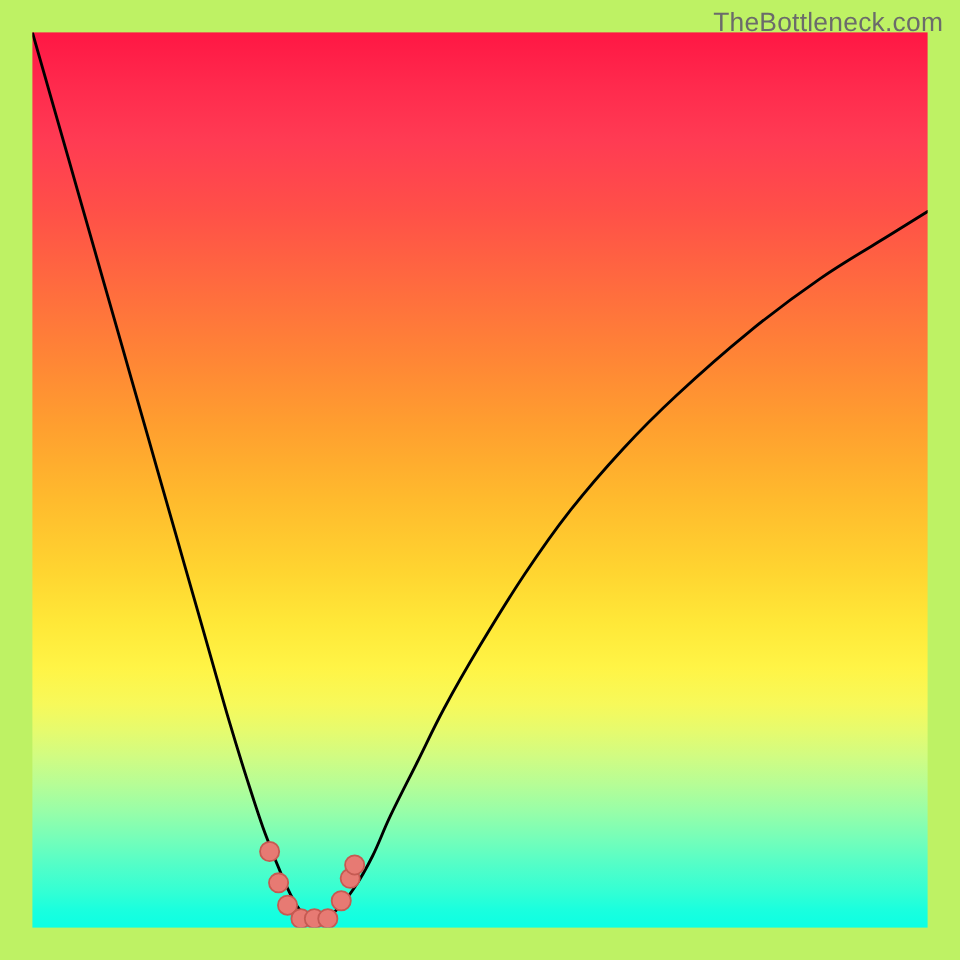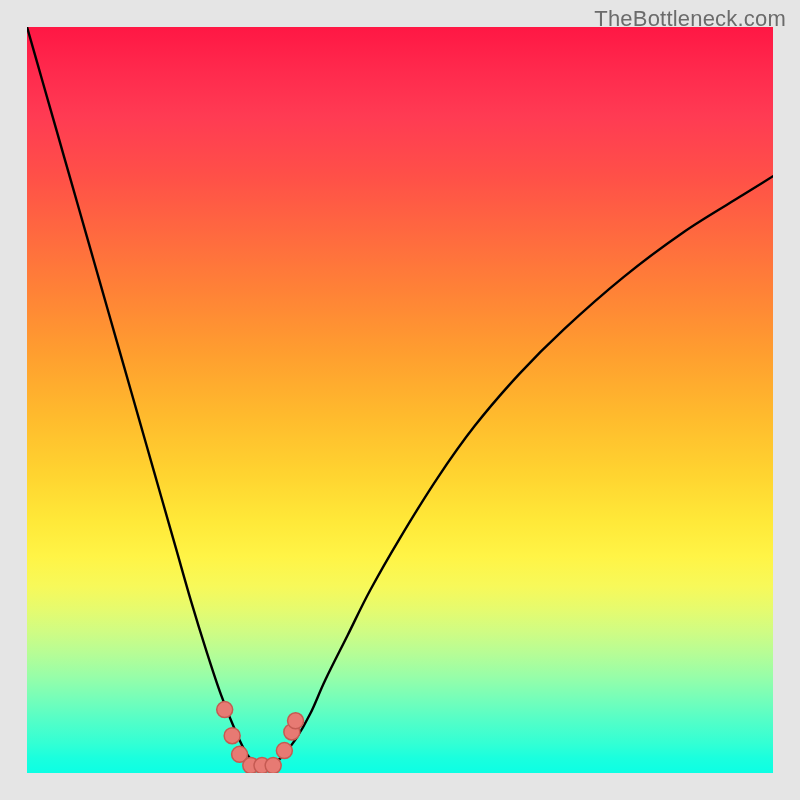--- a/index.html
+++ b/index.html
@@ -10,21 +10,21 @@
     background: #000;
     overflow: hidden;
     font-family: Arial, Helvetica, sans-serif;
   }
   .frame {
     position: absolute;
     left: 0;
     top: 0;
     width: 800px;
     height: 800px;
-    background: #e5e5e5;
+    background: #bef264;
   }
   .plot {
     position: absolute;
     left: 27px;
     top: 27px;
     width: 746px;
     height: 746px;
     background: linear-gradient(to bottom,
       #ff1744 0%,
       #ff2a4d 6%,

